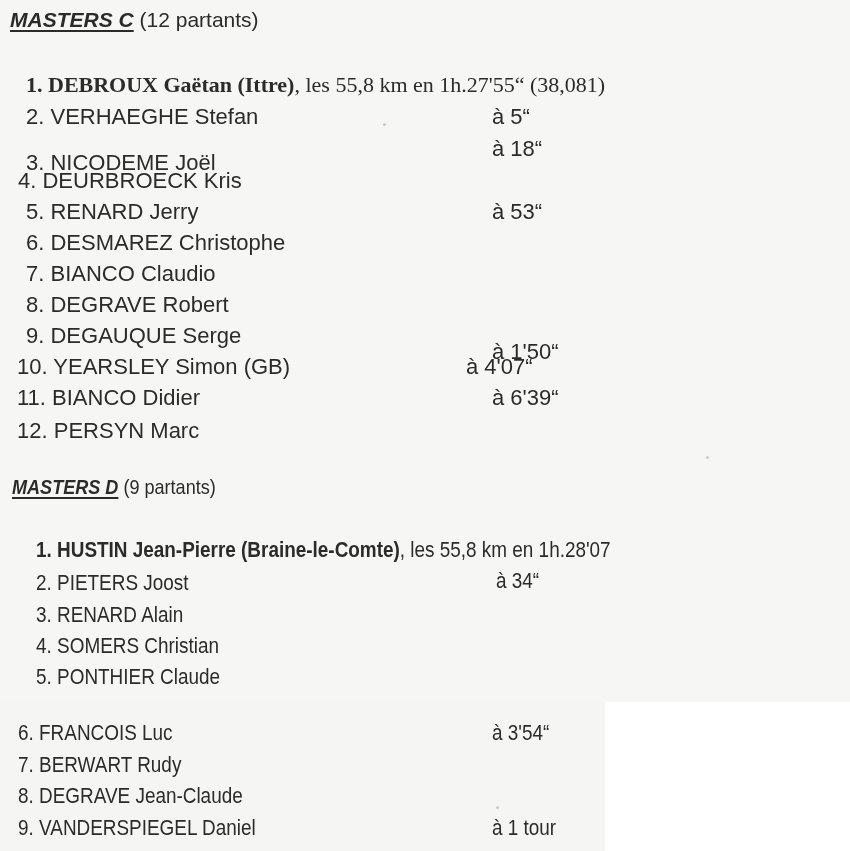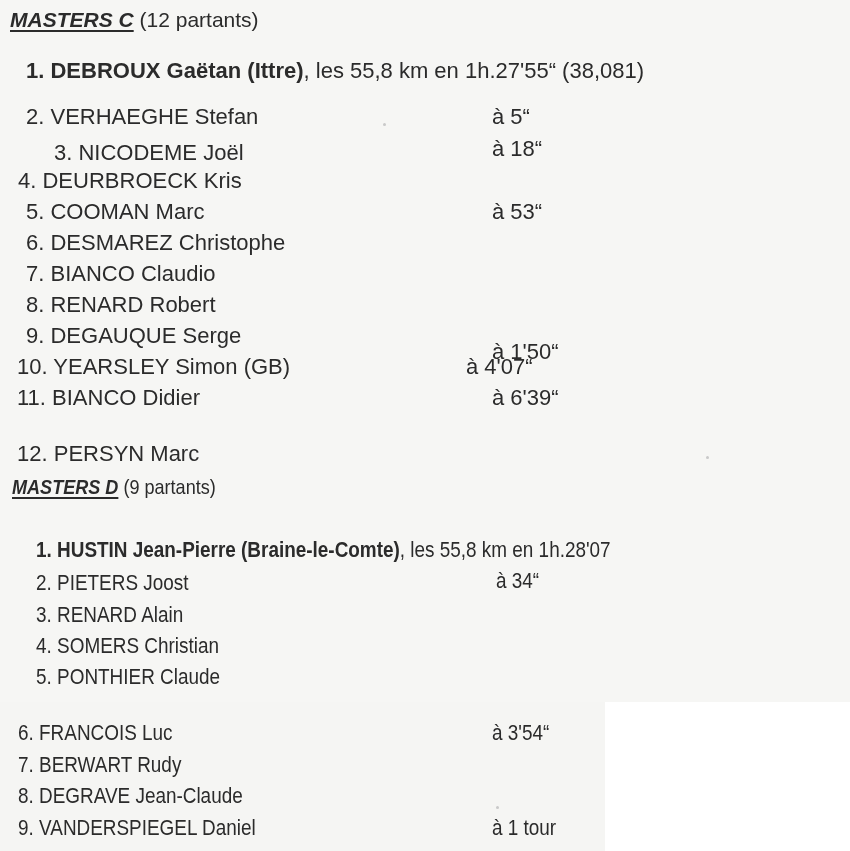--- a/index.html
+++ b/index.html
@@ -21,53 +21,53 @@
 <div class="scan2"></div>
 <div class="dot" style="left:383px;top:123px"></div>
 <div class="dot" style="left:706px;top:456px"></div>
 <div class="dot" style="left:496px;top:806px"></div>
 
 <div class="hdr" style="left:10px;top:8px;">
   <span class="cat">MASTERS C</span>
   <span>(12 partants)</span>
 </div>
 
-<div class="row" style="left:26px;top:56px;">
+<div class="row" style="left:26px;top:70px;font-family:Liberation Serif, serif;">
   <b>1.</b>
   <b>DEBROUX Gaëtan  (Ittre)</b><span>, les 55,8 km en 1h.27'55“ (38,081)</span>
 </div>
 
 <div>
   <div class="row" style="left:26px;top:102px;"><span>2.</span> <span>VERHAEGHE Stefan</span></div>
   <div class="gap" style="left:492px;top:102px;">à 5“</div>
 
-  <div class="row" style="left:26px;top:138px;margin-left:28px;"><span>3.</span> <span>NICODEME Joël</span></div>
+  <div class="row" style="left:26px;top:148px;"><span>3.</span> <span>NICODEME Joël</span></div>
   <div class="gap" style="left:492px;top:134px;">à 18“</div>
 
   <div class="row" style="left:18px;top:166px;"><span>4.</span> <span>DEURBROECK Kris</span></div>
 
-  <div class="row" style="left:26px;top:197px;"><span>5.</span> <span>COOMAN Marc</span></div>
+  <div class="row" style="left:26px;top:197px;"><span>5.</span> <span>RENARD Jerry</span></div>
   <div class="gap" style="left:492px;top:197px;">à 53“</div>
 
   <div class="row" style="left:26px;top:228px;"><span>6.</span> <span>DESMAREZ Christophe</span></div>
 
   <div class="row" style="left:26px;top:259px;"><span>7.</span> <span>BIANCO Claudio</span></div>
 
-  <div class="row" style="left:26px;top:290px;"><span>8.</span> <span>RENARD Robert</span></div>
+  <div class="row" style="left:26px;top:290px;"><span>8.</span> <span>DEGRAVE Robert</span></div>
 
   <div class="row" style="left:26px;top:321px;text-align:right;"><span>9.</span> <span>DEGAUQUE Serge</span></div>
   <div class="gap" style="left:492px;top:337px;">à 1'50“</div>
 
   <div class="row" style="left:17px;top:352px;"><span>10.</span> <span>YEARSLEY Simon (GB)</span></div>
   <div class="gap" style="left:466px;top:352px;">à 4'07“</div>
 
   <div class="row" style="left:17px;top:383px;"><span>11.</span> <span>BIANCO Didier</span></div>
   <div class="gap" style="left:492px;top:383px;">à 6'39“</div>
 
-  <div class="row" style="left:17px;top:439px;text-align:right;"><span>12.</span> <span>PERSYN Marc</span></div>
+  <div class="row" style="left:17px;top:416px;text-align:right;"><span>12.</span> <span>PERSYN Marc</span></div>
 </div>
 
 <div class="hdr cond" style="left:12px;top:475px;">
   <span class="cat">MASTERS D</span>
   <span>(9 partants)</span>
 </div>
 
 <div class="row cond" style="left:36px;top:535px;">
   <b>1.</b>
   <b>HUSTIN Jean-Pierre (Braine-le-Comte)</b><span>, les 55,8 km en 1h.28'07</span>

